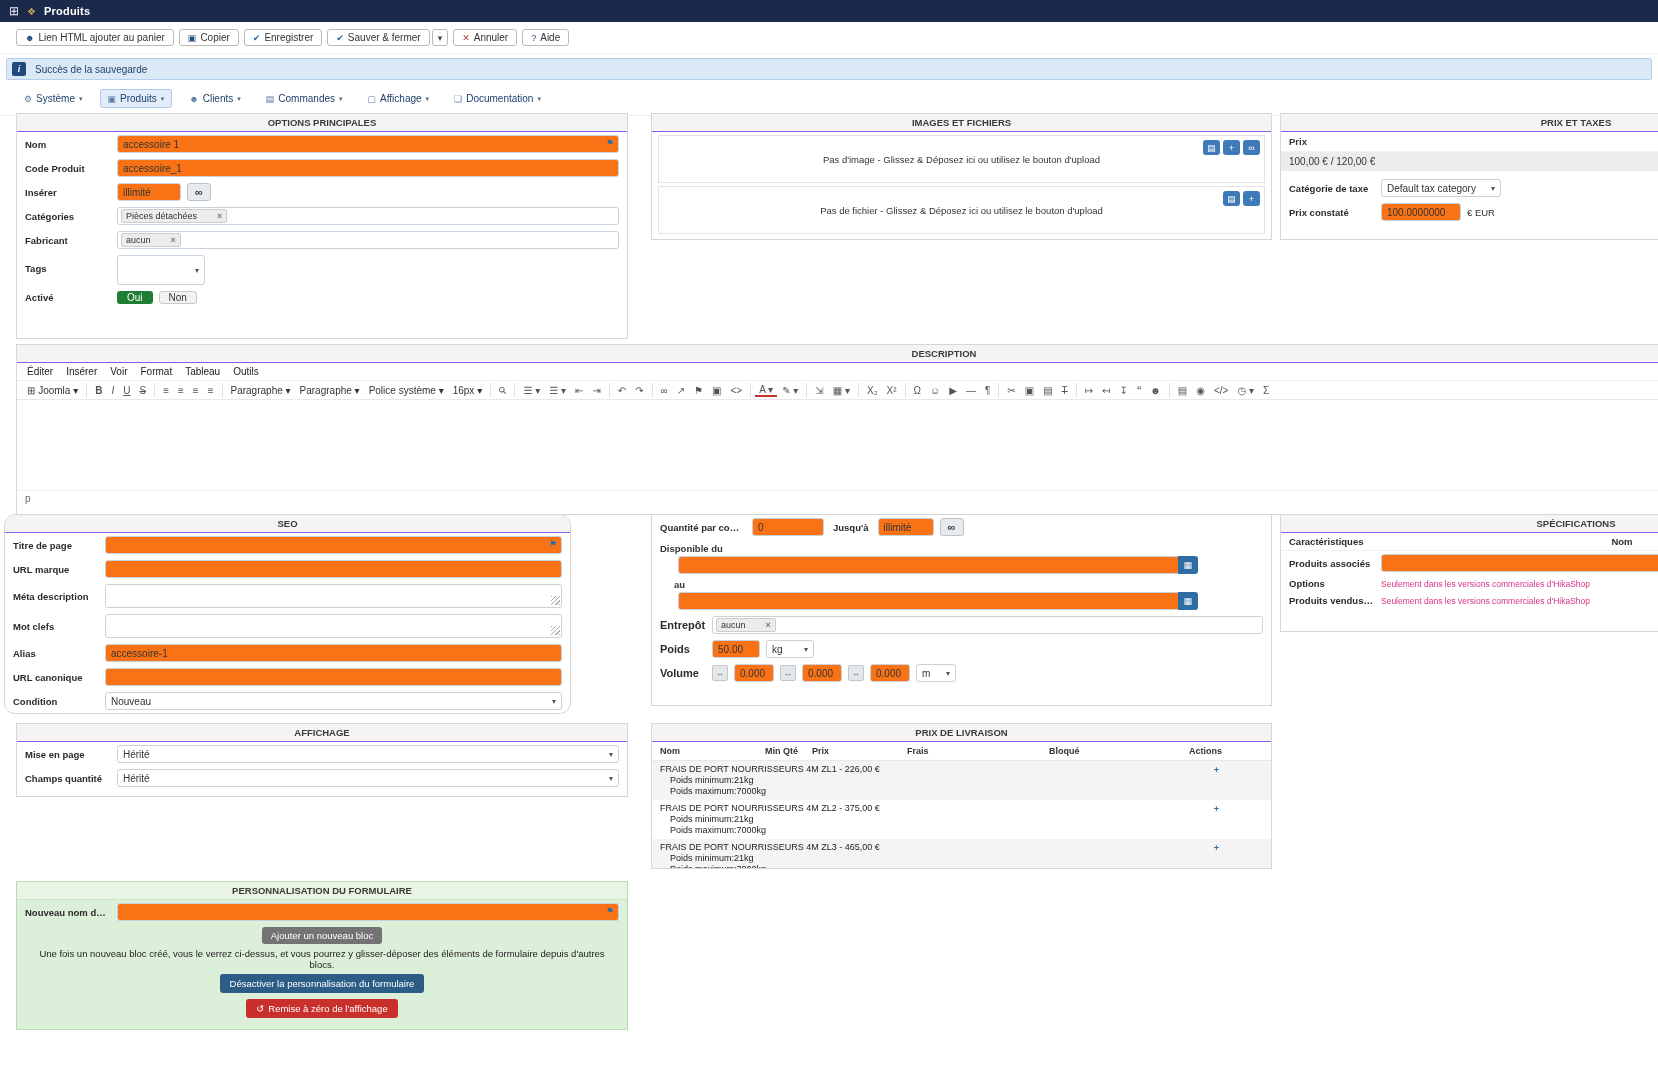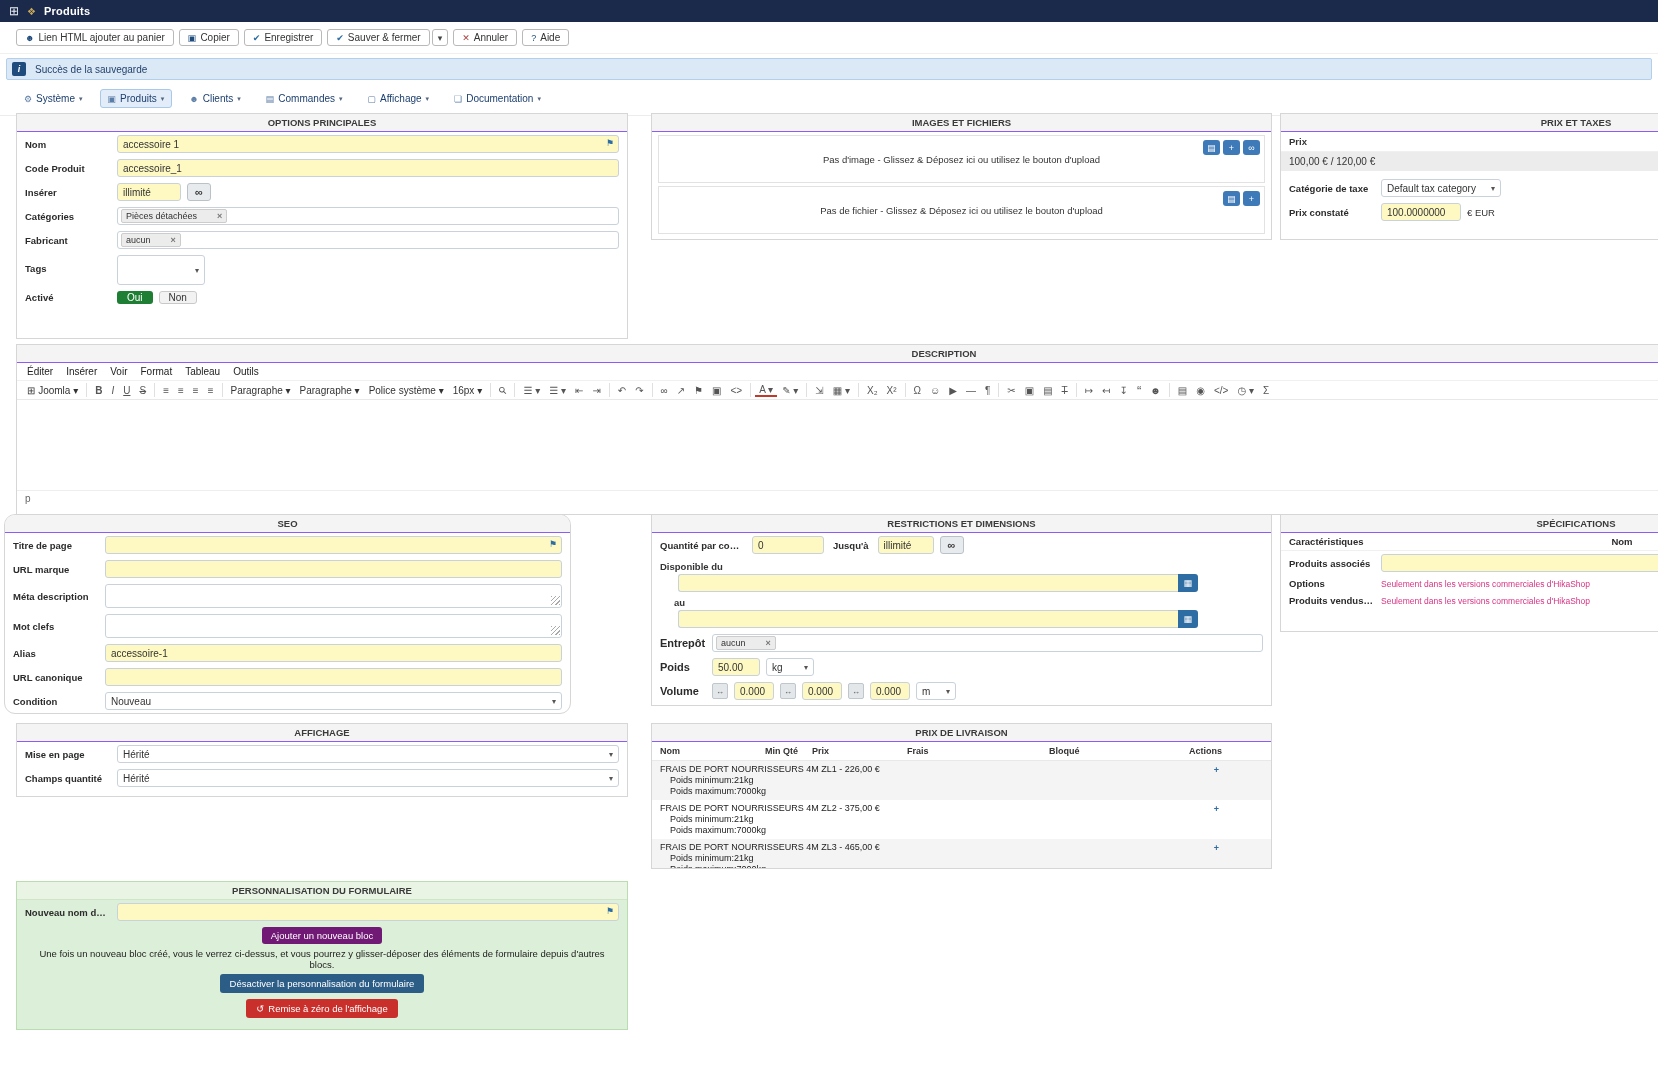--- a/index.html
+++ b/index.html
@@ -48,21 +48,21 @@
   #p-specs  {left:1280px;top:514px;width:592px;height:118px;}
   #p-aff    {left:16px;top:723px;width:612px;height:74px;}
   #p-livr   {left:651px;top:723px;width:621px;height:146px;}
   #p-perso  {left:16px;top:881px;width:612px;height:149px;background:#dcefd8;border-color:#b9dcb0;}
   #p-perso .panel-h{background:#e9f4e4;border-bottom-color:#cfe6c6;}
 
   .frow{display:flex;align-items:center;gap:6px;padding:3px 8px;position:relative;}
   .flabel{flex:0 0 86px;font-size:9.5px;font-weight:bold;color:#2b2b2b;white-space:nowrap;overflow:hidden;text-overflow:ellipsis;}
   .flabel-md{flex:0 0 46px;font-size:11px;font-weight:bold;color:#2b2b2b;white-space:nowrap;}
   .mid-label{font-size:9.5px;font-weight:bold;color:#2b2b2b;margin:0 3px;}
-  .inp{height:18px;border:1px solid #c9d2da;border-radius:3px;font-size:10px;padding:0 5px;color:#333;background:#fef9c3;}
+  .inp{height:18px;border:1px solid #c9d2da;border-radius:3px;font-size:10px;padding:0 5px;color:#333;background:#f97316;}
   .flex1{flex:1;}
   .w40{width:40px;} .w44{width:48px;} .w56{width:56px;} .w64{width:64px;} .w72{width:72px;} .w80{width:80px;} .w120{width:120px;}
   .inp-wrap{flex:1;position:relative;display:flex;}
   .inp-wrap .inp{width:100%;}
   .in-flag{position:absolute;right:5px;top:3px;font-size:9px;color:#2e6da4;}
   .tarea{height:24px;border:1px solid #c9d2da;border-radius:3px;font-size:10px;padding:1px 5px;resize:none;width:100%;}
   .resz-corner{position:absolute;right:2px;bottom:3px;width:9px;height:9px;
                background:repeating-linear-gradient(135deg,#aaa 0 1px,transparent 1px 3px);}
   .inf-btn{width:24px;height:18px;border:1px solid #b9c2c9;background:#e8ebee;border-radius:3px;
            font-weight:bold;font-size:11px;line-height:1;color:#333;padding:0;}
@@ -131,21 +131,21 @@
   .lt-hc:nth-of-type(4){width:142px;} .lt-hc:nth-of-type(5){width:140px;} .lt-hc:nth-of-type(6){flex:1;}
   .lt-row{position:relative;padding:3px 8px 4px;font-size:9px;color:#222;}
   .lt-body .lt-row:nth-of-type(odd){background:#f4f4f4;}
   .lt-title{white-space:nowrap;}
   .lt-line{padding-left:10px;margin-top:1px;white-space:nowrap;}
   .lt-plus{position:absolute;right:52px;top:4px;font-weight:bold;color:#2e6da4;}
 
   
   .center-row{display:flex;justify-content:center;padding:3px 0;}
   .perso-note{font-size:9.5px;text-align:center;padding:1px 12px;color:#222;}
-  .btn-steel{background:#701a75;color:#fff;border:none;border-radius:3px;font-size:9.5px;padding:3px 9px;}
+  .btn-steel{background:#737373;color:#fff;border:none;border-radius:3px;font-size:9.5px;padding:3px 9px;}
   .btn-navy{background:#2c5d87;color:#fff;border:none;border-radius:3px;font-size:9.5px;padding:4px 10px;}
   .btn-red{background:#c9302c;color:#fff;border:none;border-radius:3px;font-size:9.5px;padding:4px 10px;
            display:inline-flex;align-items:center;gap:4px;}
 </style>
 </head>
 <body>
 
 <div class="screen">
 
   <header class="topbar">
@@ -437,21 +437,20 @@
     </div>
     <div class="frow">
       <label class="flabel">Condition</label>
       <span class="fake-select fs-flex">
         <span>Nouveau</span>
       </span>
     </div>
   </section>
 
   <section class="panel" id="p-restr">
-    <div class="panel-h">RESTRICTIONS ET DIMENSIONS</div>
     <div class="frow">
       <label class="flabel">Quantité par comm...</label>
       <input class="inp w72" value="0" style="">
       <span class="mid-label">Jusqu'à</span>
       <input class="inp w56" value="illimité" style="">
       <button class="inf-btn">∞</button>
     </div>
     <div class="r-label-line">Disponible du</div>
     <div class="date-row">
       <input class="inp" value="" style="">

